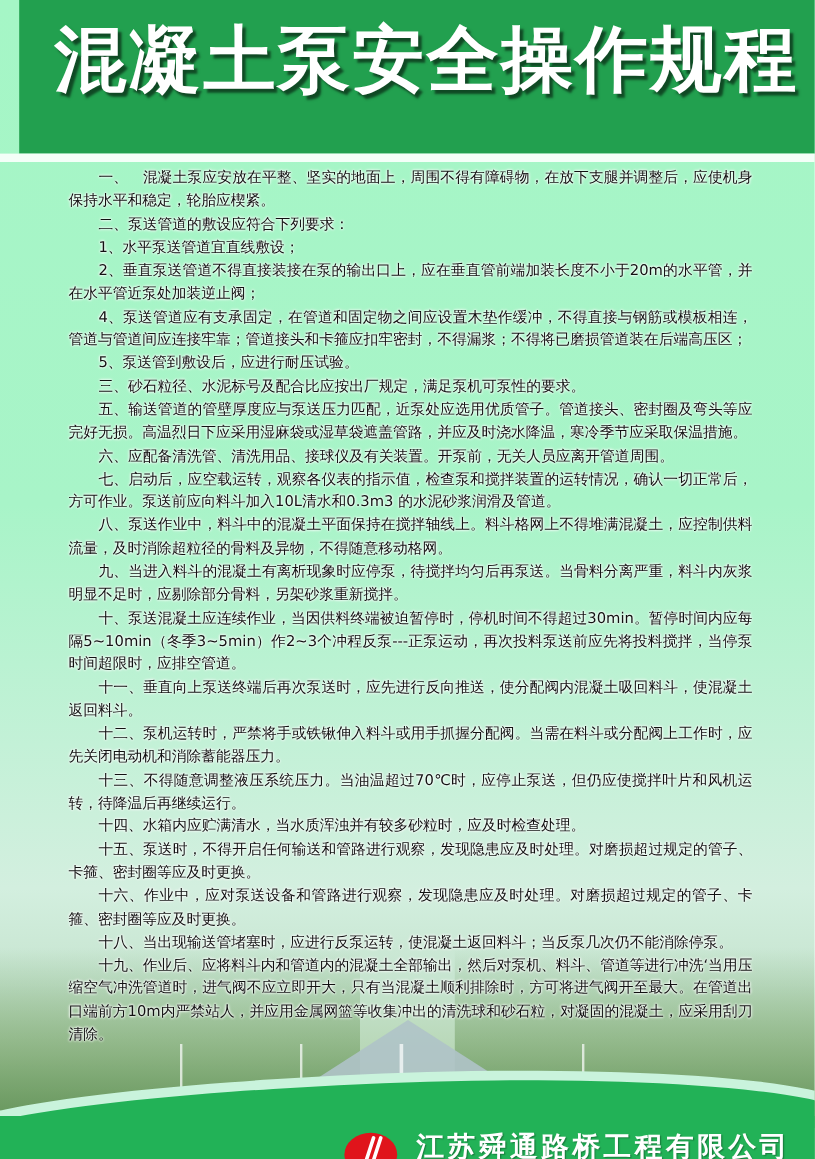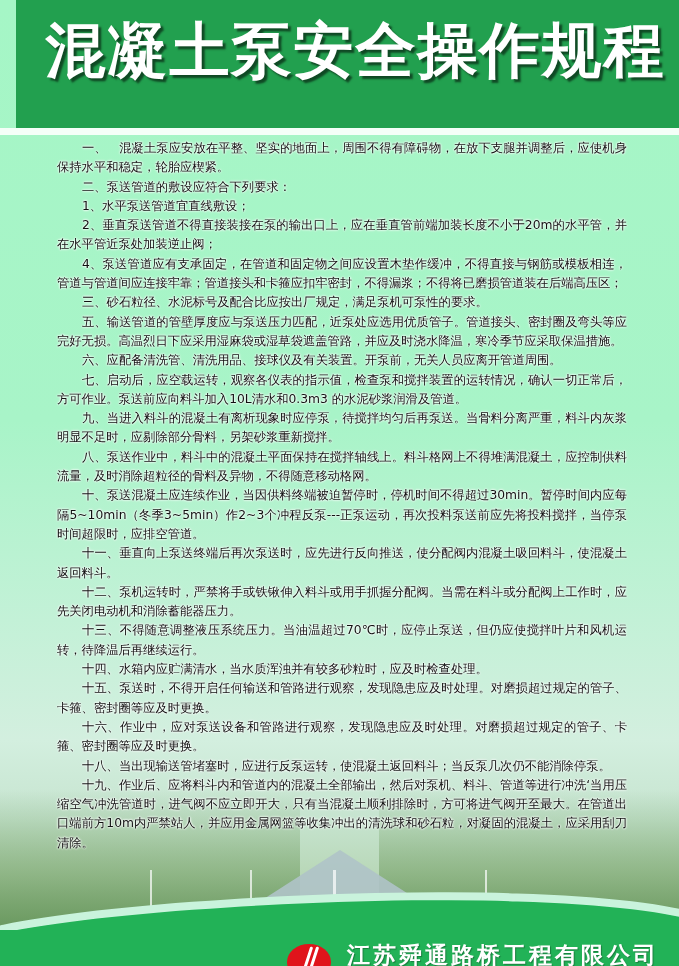--- a/index.html
+++ b/index.html
@@ -61,26 +61,27 @@
     <div class="pole" style="left:250px;"></div>
     <div class="pole" style="left:485px;"></div>
   </div>
 
   <div class="content">
     <p class="para first">一、　混凝土泵应安放在平整、坚实的地面上，周围不得有障碍物，在放下支腿并调整后，应使机身保持水平和稳定，轮胎应楔紧。</p>
     <p class="para">二、泵送管道的敷设应符合下列要求：</p>
     <p class="para">1、水平泵送管道宜直线敷设；</p>
     <p class="para">2、垂直泵送管道不得直接装接在泵的输出口上，应在垂直管前端加装长度不小于20m的水平管，并在水平管近泵处加装逆止阀；</p>
     <p class="para">4、泵送管道应有支承固定，在管道和固定物之间应设置木垫作缓冲，不得直接与钢筋或模板相连，管道与管道间应连接牢靠；管道接头和卡箍应扣牢密封，不得漏浆；不得将已磨损管道装在后端高压区；</p>
+    <p class="para">5、泵送管到敷设后，应进行耐压试验。</p>
     <p class="para">三、砂石粒径、水泥标号及配合比应按出厂规定，满足泵机可泵性的要求。</p>
     <p class="para">五、输送管道的管壁厚度应与泵送压力匹配，近泵处应选用优质管子。管道接头、密封圈及弯头等应完好无损。高温烈日下应采用湿麻袋或湿草袋遮盖管路，并应及时浇水降温，寒冷季节应采取保温措施。</p>
     <p class="para">六、应配备清洗管、清洗用品、接球仪及有关装置。开泵前，无关人员应离开管道周围。</p>
     <p class="para">七、启动后，应空载运转，观察各仪表的指示值，检查泵和搅拌装置的运转情况，确认一切正常后，方可作业。泵送前应向料斗加入10L清水和0.3m3 的水泥砂浆润滑及管道。</p>
+    <p class="para">八、泵送作业中，料斗中的混凝土平面保持在搅拌轴线上。料斗格网上不得堆满混凝土，应控制供料流量，及时消除超粒径的骨料及异物，不得随意移动格网。</p>
     <p class="para">九、当进入料斗的混凝土有离析现象时应停泵，待搅拌均匀后再泵送。当骨料分离严重，料斗内灰浆明显不足时，应剔除部分骨料，另架砂浆重新搅拌。</p>
-    <p class="para">八、泵送作业中，料斗中的混凝土平面保持在搅拌轴线上。料斗格网上不得堆满混凝土，应控制供料流量，及时消除超粒径的骨料及异物，不得随意移动格网。</p>
     <p class="para">十、泵送混凝土应连续作业，当因供料终端被迫暂停时，停机时间不得超过30min。暂停时间内应每隔5~10min（冬季3~5min）作2~3个冲程反泵---正泵运动，再次投料泵送前应先将投料搅拌，当停泵时间超限时，应排空管道。</p>
     <p class="para">十一、垂直向上泵送终端后再次泵送时，应先进行反向推送，使分配阀内混凝土吸回料斗，使混凝土返回料斗。</p>
     <p class="para">十二、泵机运转时，严禁将手或铁锹伸入料斗或用手抓握分配阀。当需在料斗或分配阀上工作时，应先关闭电动机和消除蓄能器压力。</p>
     <p class="para">十三、不得随意调整液压系统压力。当油温超过70℃时，应停止泵送，但仍应使搅拌叶片和风机运转，待降温后再继续运行。</p>
     <p class="para">十四、水箱内应贮满清水，当水质浑浊并有较多砂粒时，应及时检查处理。</p>
     <p class="para">十五、泵送时，不得开启任何输送和管路进行观察，发现隐患应及时处理。对磨损超过规定的管子、卡箍、密封圈等应及时更换。</p>
     <p class="para">十六、作业中，应对泵送设备和管路进行观察，发现隐患应及时处理。对磨损超过规定的管子、卡箍、密封圈等应及时更换。</p>
     <p class="para">十八、当出现输送管堵塞时，应进行反泵运转，使混凝土返回料斗；当反泵几次仍不能消除停泵。</p>
     <p class="para">十九、作业后、应将料斗内和管道内的混凝土全部输出，然后对泵机、料斗、管道等进行冲洗‘当用压缩空气冲洗管道时，进气阀不应立即开大，只有当混凝土顺利排除时，方可将进气阀开至最大。在管道出口端前方10m内严禁站人，并应用金属网篮等收集冲出的清洗球和砂石粒，对凝固的混凝土，应采用刮刀清除。</p>
 

